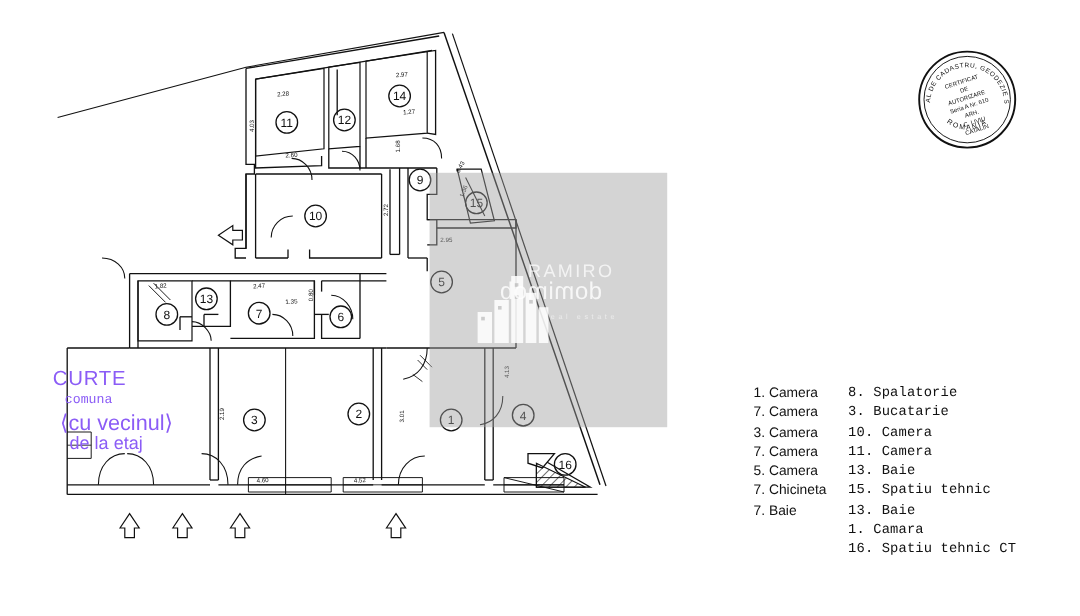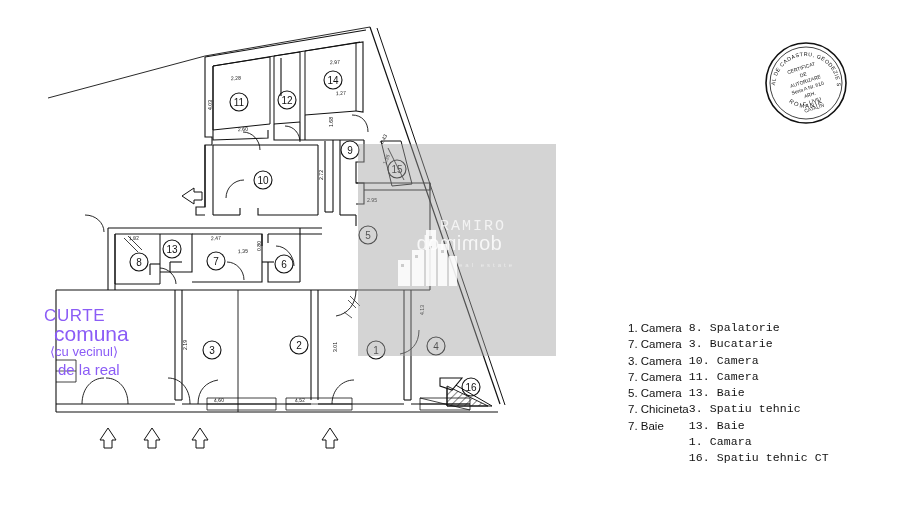--- a/index.html
+++ b/index.html
@@ -13,59 +13,60 @@
   }
   #stage{position:absolute;left:0;top:0;width:900px;height:513px;}
   svg.plan{position:absolute;left:0;top:0;width:900px;height:513px;}
 
   
   .legend{
     position:absolute;
     left:628px;top:320px;
     width:250px;
     display:flex;
+    gap:18px;
     color:#111;
   }
   .legend-col{display:flex;flex-direction:column;}
   .legend-item{
     font-size:11.5px;
     line-height:16.3px;
     white-space:nowrap;
     color:#111;
     font-weight:500;
   }
   .legend-col.col-b .legend-item{letter-spacing:.1px;font-family:Liberation Mono, monospace;}
 
   
   .curte{
     position:absolute;left:44px;top:306px;
     color:#8b5cf6;
   }
   .curte .l1{font-size:17px;line-height:19px;letter-spacing:.6px;}
-  .curte .l2{font-size:21px;line-height:18px;padding-left:10px;}
-  .curte .l3{font-size:13px;line-height:18px;padding-left:6px;}
+  .curte .l2{font-size:11px;line-height:18px;padding-left:10px;font-family:Liberation Mono, monospace;}
+  .curte .l3{font-size:18px;line-height:18px;padding-left:6px;}
   .curte .l4{font-size:15px;line-height:18px;padding-left:14px;}
 
   
   .wm-rect{
     position:absolute;left:358px;top:144px;
     width:198px;height:212px;
     background:rgba(160,160,160,0.45);
     pointer-events:none;
   }
   .wm-brand{
     position:absolute;left:398px;top:218px;
     width:140px;height:66px;
     pointer-events:none;
   }
   .wm-top{
     position:absolute;left:42px;top:0px;
     font-size:15px;letter-spacing:2px;
     color:rgba(255,255,255,0.72);
-    font-family:Liberation Mono, monospace;
+    font-family:Liberation Sans, sans-serif;
     text-align:center;
   }
   .wm-mid{
     position:absolute;left:18px;top:14px;
     font-size:20px;letter-spacing:.5px;
     color:rgba(255,255,255,0.80);
     transform:scaleX(-1);
   }
   .wm-sub{
     position:absolute;left:56px;top:44px;
@@ -367,39 +368,39 @@
     <div class="wm-mid">domimob</div>
     <div class="wm-sub">real estate</div>
   </div>
 
   <div class="curte">
     <div class="l1">CURTE</div>
     <div class="l2">comuna</div>
     <div class="l3">
       <span>⟨</span><span>cu vecinul</span><span>⟩</span>
     </div>
-    <div class="l4">de la real</div>
+    <div class="l4">de la etaj</div>
   </div>
 
   <div class="legend">
     <div class="legend-col col-a" id="legend-col-a">
         <div class="legend-item">1. Camera</div>
         <div class="legend-item">7. Camera</div>
         <div class="legend-item">3. Camera</div>
         <div class="legend-item">7. Camera</div>
         <div class="legend-item">5. Camera</div>
         <div class="legend-item">7. Chicineta</div>
         <div class="legend-item">7. Baie</div>
       </div>
     <div class="legend-col col-b" id="legend-col-b">
         <div class="legend-item">8. Spalatorie</div>
         <div class="legend-item">3. Bucatarie</div>
         <div class="legend-item">10. Camera</div>
         <div class="legend-item">11. Camera</div>
         <div class="legend-item">13. Baie</div>
-        <div class="legend-item">3. Spatiu tehnic</div>
+        <div class="legend-item">15. Spatiu tehnic</div>
         <div class="legend-item">13. Baie</div>
         <div class="legend-item">1. Camara</div>
         <div class="legend-item">16. Spatiu tehnic CT</div>
       </div>
   </div>
 
 </div>
 
 </body></html>

